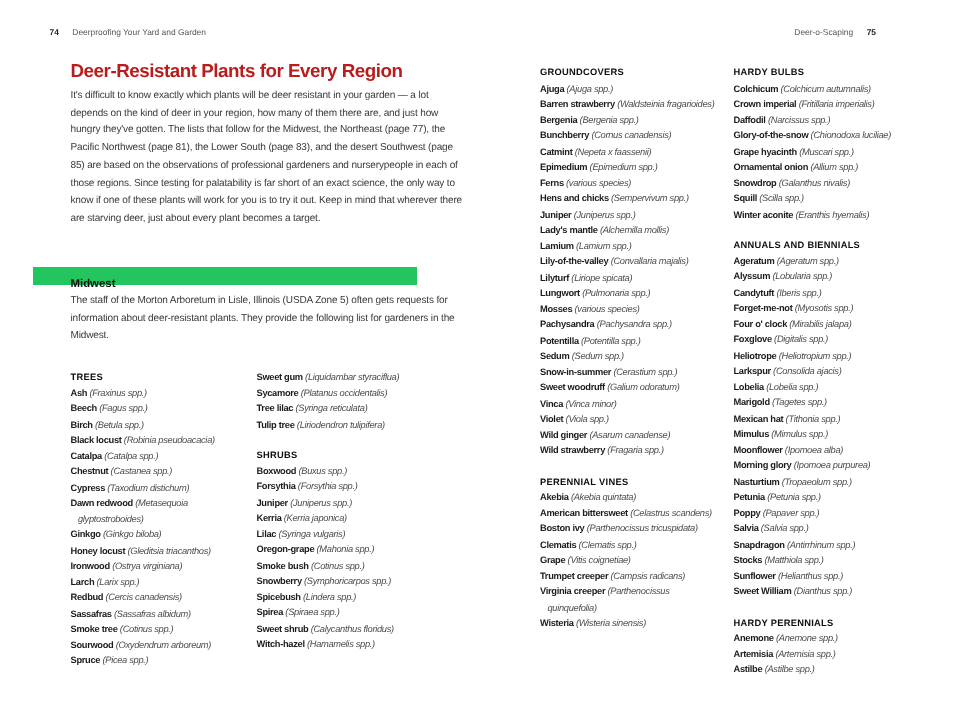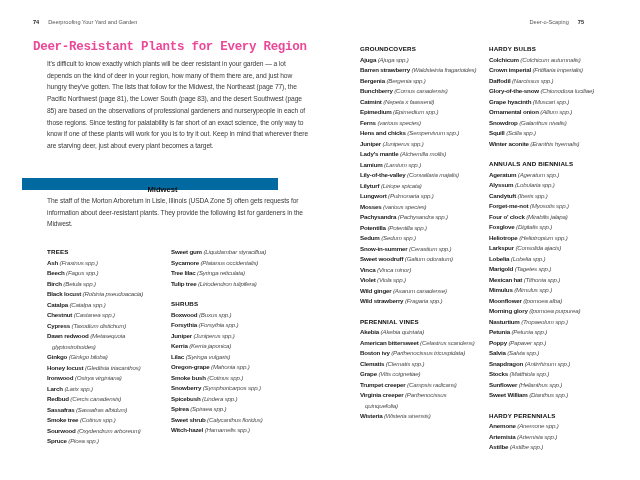--- a/index.html
+++ b/index.html
@@ -5,22 +5,22 @@
   html,body{margin:0;padding:0;background:#ffffff;}
   .page{position:relative;width:640px;height:480px;background:#ffffff;overflow:hidden;
         font-family:"Liberation Sans",sans-serif;color:#3a3a3a;}
   
   .running-head{position:absolute;top:19px;display:flex;align-items:baseline;gap:9px;
                 font-size:5.6px;color:#555;}
   .running-head.left{left:33px;}
   .running-head.right{right:56px;}
   .pagenum{font-weight:bold;color:#222;}
   
-  .article-title{position:absolute;left:33px;top:40px;margin:0;font-size:12.5px;
-                 font-weight:bold;color:#ec4899;letter-spacing:-0.3px;font-family:Liberation Mono, monospace;}
+  .article-title{position:absolute;left:47px;top:40px;margin:0;font-size:12.5px;
+                 font-weight:bold;color:#b91c1c;letter-spacing:-0.3px;}
   .para{position:absolute;left:47px;width:264px;margin:0;font-size:6.7px;
         line-height:11.7px;letter-spacing:-0.1px;color:#3a3a3a;}
   .para.intro{top:58px;}
   .para.section{top:195px;}
   
   .section-bar{position:absolute;left:22px;top:178px;width:256px;height:12px;
                background:#e3e3e3;}
   .section-bar span{display:inline-block;padding-left:25px;font-size:7.6px;
                     font-weight:bold;line-height:12px;color:#111;}
   
@@ -50,21 +50,21 @@
 
   <div class="running-head right">
     <span class="rh-text">Deer-o-Scaping</span>
     <span class="pagenum">75</span>
   </div>
 
   <h1 class="article-title">Deer-Resistant Plants for Every Region</h1>
 
   <p class="para intro">It's difficult to know exactly which plants will be deer resistant in your garden — a lot depends on the kind of deer in your region, how many of them there are, and just how hungry they've gotten. The lists that follow for the Midwest, the Northeast (page 77), the Pacific Northwest (page 81), the Lower South (page 83), and the desert Southwest (page 85) are based on the observations of professional gardeners and nurserypeople in each of those regions. Since testing for palatability is far short of an exact science, the only way to know if one of these plants will work for you is to try it out. Keep in mind that wherever there are starving deer, just about every plant becomes a target.</p>
 
-  <div class="section-bar" style="background: #0369a1; text-align: center;">
+  <div class="section-bar" style="background: #22c55e;">
     <span>Midwest</span>
   </div>
 
   <p class="para section">The staff of the Morton Arboretum in Lisle, Illinois (USDA Zone 5) often gets requests for information about deer-resistant plants. They provide the following list for gardeners in the Midwest.</p>
 
   <div class="plant-col col-0">
       <div class="group-block">
         <div class="list-heading">TREES</div>
         <div class="plant-item"><span class="plant-name">Ash</span><span class="plant-latin"> (Fraxinus spp.)</span></div>
         <div class="plant-item"><span class="plant-name">Beech</span><span class="plant-latin"> (Fagus spp.)</span></div>

